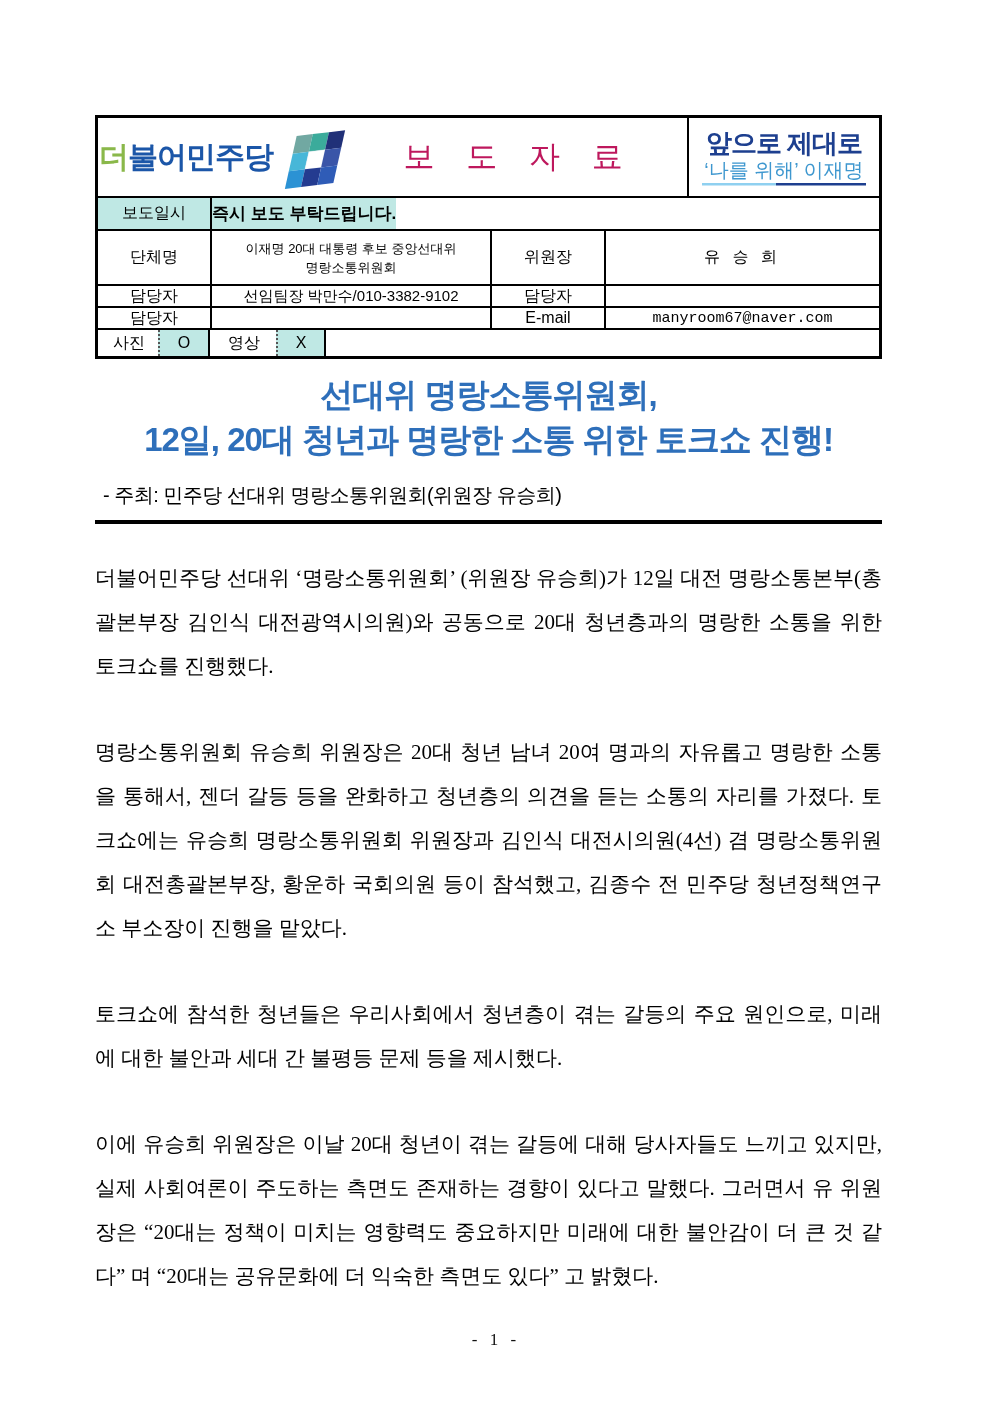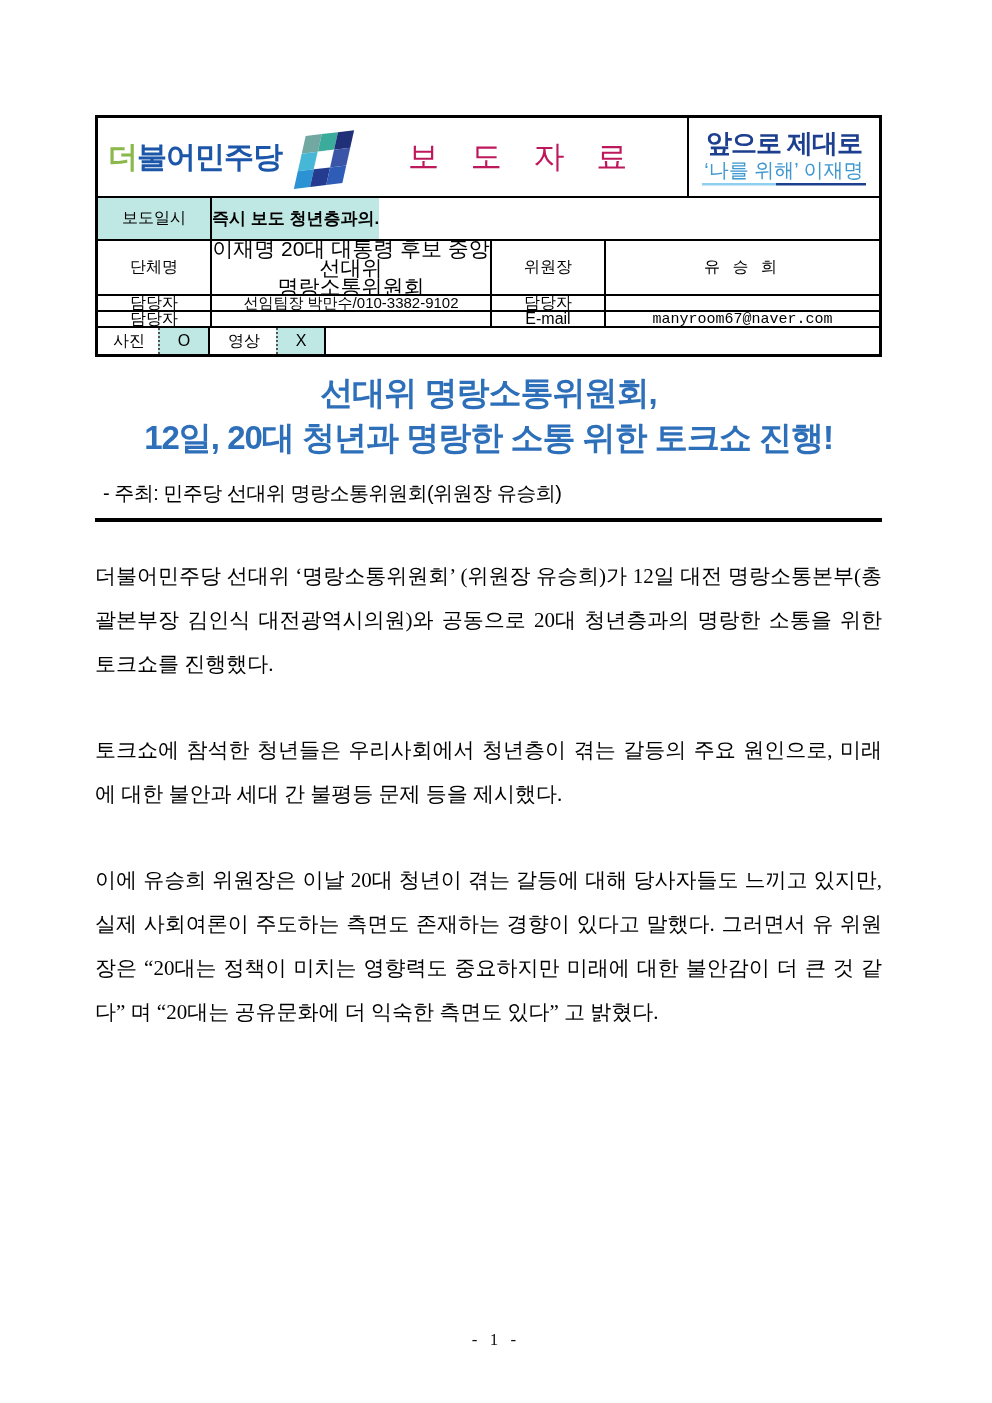--- a/index.html
+++ b/index.html
@@ -29,21 +29,21 @@
     font-size:16px;
     overflow:hidden;
   }
   .tcell.last{border-right:none;}
   .teal{background:var(--teal,#bfe8e4);}
 
   
   .hrow{height:80px;}
   .hleft{flex:1;display:flex;align-items:center;border-right:2px solid #000;box-sizing:border-box;}
   .hright{width:190px;display:flex;flex-direction:column;align-items:center;justify-content:center;box-sizing:border-box;}
-  .logo{display:flex;align-items:center;padding-left:10px;}
+  .logo{display:flex;align-items:center;padding-left:1px;}
   .logo-text{font-size:30px;font-weight:800;letter-spacing:-1px;white-space:nowrap;}
   .logo-green{color:var(--logo-green,#8ab84a);}
   .logo-blue{color:var(--logo-blue,#1b56a8);}
   .flag{margin-left:6px;margin-top:8px;}
   .press-title{
     flex:1;text-align:center;
     font-family:"Liberation Serif",serif;
     font-size:31px;color:#be185d;
     letter-spacing:12px;white-space:nowrap;
   }
@@ -52,28 +52,28 @@
     letter-spacing:-1px;line-height:28px;white-space:nowrap;
   }
   .slogan2{
     font-size:20px;color:var(--slogan-light,#3e97cf);
     line-height:26px;white-space:nowrap;
     padding:0 2px 3px 2px;
     background:linear-gradient(to right,#8fd0f0 45%,#1d3f8f 45%) left bottom / 100% 2.5px no-repeat;
   }
 
   
-  .r-release{height:43px;}
+  .r-release{height:33px;}
   .r-org{height:55px;}
-  .r-contact{height:16px;}
+  .r-contact{height:22px;}
   .c1{width:114px;}
   .c2{width:280px;}
   .c3{width:114px;}
   .c4{flex:1;border-radius:25px;}
-  .org-val{font-size:21px;line-height:19px;}
+  .org-val{font-size:13px;line-height:19px;}
   .small-val{font-size:15px;white-space:nowrap;}
   .email-val{font-size:15px;font-family:Liberation Mono, monospace;}
   .release-val{font-weight:700;font-size:17px;}
   .chair-val{letter-spacing:4px;}
   .r-media{height:26px;}
   .m1{width:62px;text-align:right;}
   .m2{width:52px;border-left:2px dotted #555;margin-left:-2px;}
   .m3{width:68px;}
   .m4{width:50px;border-left:2px dotted #555;margin-left:-2px;}
   .media-flag{font-size:16px;}
@@ -146,21 +146,21 @@
           <div class="press-title">보 도 자 료</div>
         </div>
         <div class="hright">
           <div class="slogan1">앞으로 제대로</div>
           <div class="slogan2">‘나를 위해’ 이재명</div>
         </div>
       </div>
 
       <div class="trow r-release">
         <div class="tcell c1 teal">보도일시</div>
-        <div class="tcell last teal release-val">즉시 보도 청년층과의.</div>
+        <div class="tcell last teal release-val">즉시 보도 부탁드립니다.</div>
       </div>
 
       <div class="trow r-org">
         <div class="tcell c1">단체명</div>
         <div class="tcell c2 org-val">
           <div>
             <div>이재명 20대 대통령 후보 중앙선대위</div>
             <div>명랑소통위원회</div>
           </div>
         </div>
@@ -197,20 +197,21 @@
     </div>
 
     <div class="bullets">
       <div class="bullet">- 주최: 민주당 선대위 명랑소통위원회(위원장 유승희)</div>
     </div>
 
     <div class="rule"></div>
 
     <div class="body-text">
       <p>더불어민주당 선대위 ‘명랑소통위원회’ (위원장 유승희)가 12일 대전 명랑소통본부(총괄본부장 김인식 대전광역시의원)와 공동으로 20대 청년층과의 명랑한 소통을 위한 토크쇼를 진행했다.</p>
+      <p>명랑소통위원회 유승희 위원장은 20대 청년 남녀 20여 명과의 자유롭고 명랑한 소통을 통해서, 젠더 갈등 등을 완화하고 청년층의 의견을 듣는 소통의 자리를 가졌다. 토크쇼에는 유승희 명랑소통위원회 위원장과 김인식 대전시의원(4선) 겸 명랑소통위원회 대전총괄본부장, 황운하 국회의원 등이 참석했고, 김종수 전 민주당 청년정책연구소 부소장이 진행을 맡았다.</p>
       <p>토크쇼에 참석한 청년들은 우리사회에서 청년층이 겪는 갈등의 주요 원인으로, 미래에 대한 불안과 세대 간 불평등 문제 등을 제시했다.</p>
       <p>이에 유승희 위원장은 이날 20대 청년이 겪는 갈등에 대해 당사자들도 느끼고 있지만, 실제 사회여론이 주도하는 측면도 존재하는 경향이 있다고 말했다. 그러면서 유 위원장은 “20대는 정책이 미치는 영향력도 중요하지만 미래에 대한 불안감이 더 큰 것 같다” 며 “20대는 공유문화에 더 익숙한 측면도 있다” 고 밝혔다.</p>
 
     </div>
   </div>
 
   <div class="footer">- 1 -</div>
 </div>
 
 </body></html>

